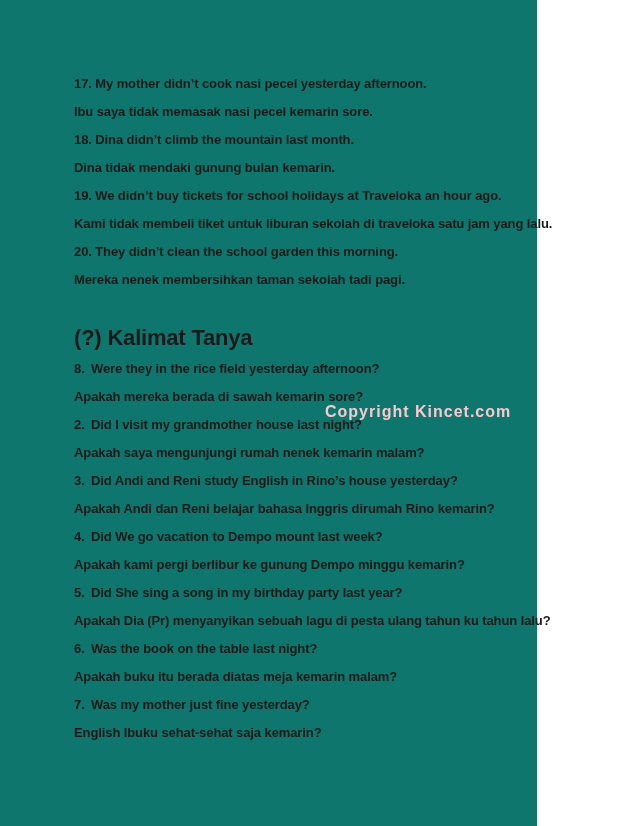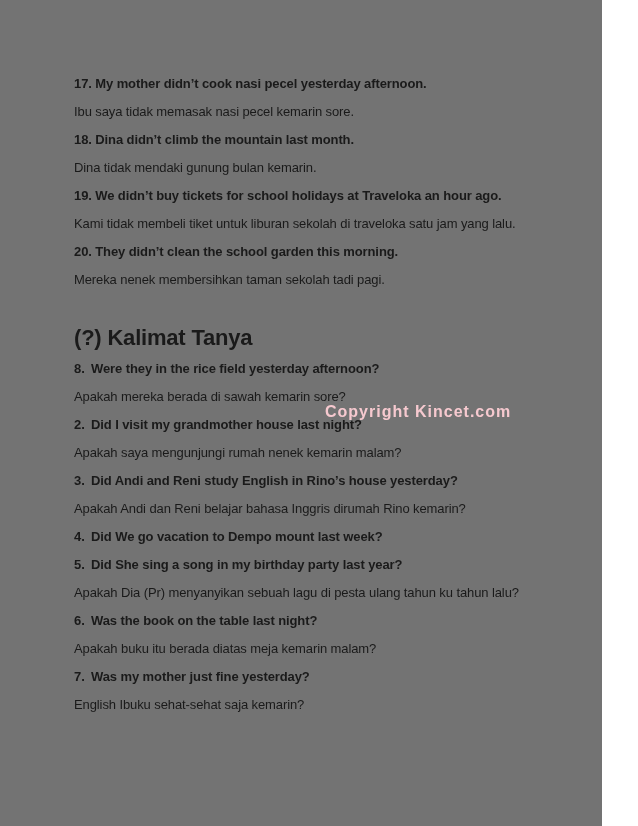--- a/index.html
+++ b/index.html
@@ -10,34 +10,35 @@
   body {
     width: 638px;
     height: 826px;
     font-family: "Liberation Sans", sans-serif;
     color: #1a1a1a;
     position: relative;
     overflow: hidden;
   }
   .page {
     position: relative;
-    width: 602px;
+    width: 537px;
     height: 826px;
     box-sizing: border-box;
     padding: 70px 50px 0 74px;
-    background: #737373;
+    background: #0f766e;
   }
   .line {
     margin: 0;
     font-size: 13px;
     line-height: 28px;
     letter-spacing: -0.1px;
     white-space: nowrap;
     position: relative;
     z-index: 2;
+    font-weight: bold;
   }
   .line.en {
     font-weight: bold;
   }
   .section-heading {
     margin: 30px 0 3px 0;
     font-size: 22px;
     line-height: 28px;
     font-weight: bold;
     letter-spacing: -0.2px;
@@ -79,20 +80,21 @@
   <p class="line en">8. Were they in the rice field yesterday afternoon?</p>
   <p class="line id">Apakah mereka berada di sawah kemarin sore?</p>
 
   <p class="line en">2. Did I visit my grandmother house last night?</p>
   <p class="line id">Apakah saya mengunjungi rumah nenek kemarin malam?</p>
 
   <p class="line en">3. Did Andi and Reni study English in Rino’s house yesterday?</p>
   <p class="line id">Apakah Andi dan Reni belajar bahasa Inggris dirumah Rino kemarin?</p>
 
   <p class="line en">4. Did We go vacation to Dempo mount last week?</p>
+  <p class="line id">Apakah kami pergi berlibur ke gunung Dempo minggu kemarin?</p>
 
   <p class="line en">5. Did She sing a song in my birthday party last year?</p>
   <p class="line id">Apakah Dia (Pr) menyanyikan sebuah lagu di pesta ulang tahun ku tahun lalu?</p>
 
   <p class="line en">6. Was the book on the table last night?</p>
   <p class="line id">Apakah buku itu berada diatas meja kemarin malam?</p>
 
   <p class="line en">7. Was my mother just fine yesterday?</p>
   <p class="line id">English Ibuku sehat-sehat saja kemarin?</p>
 

